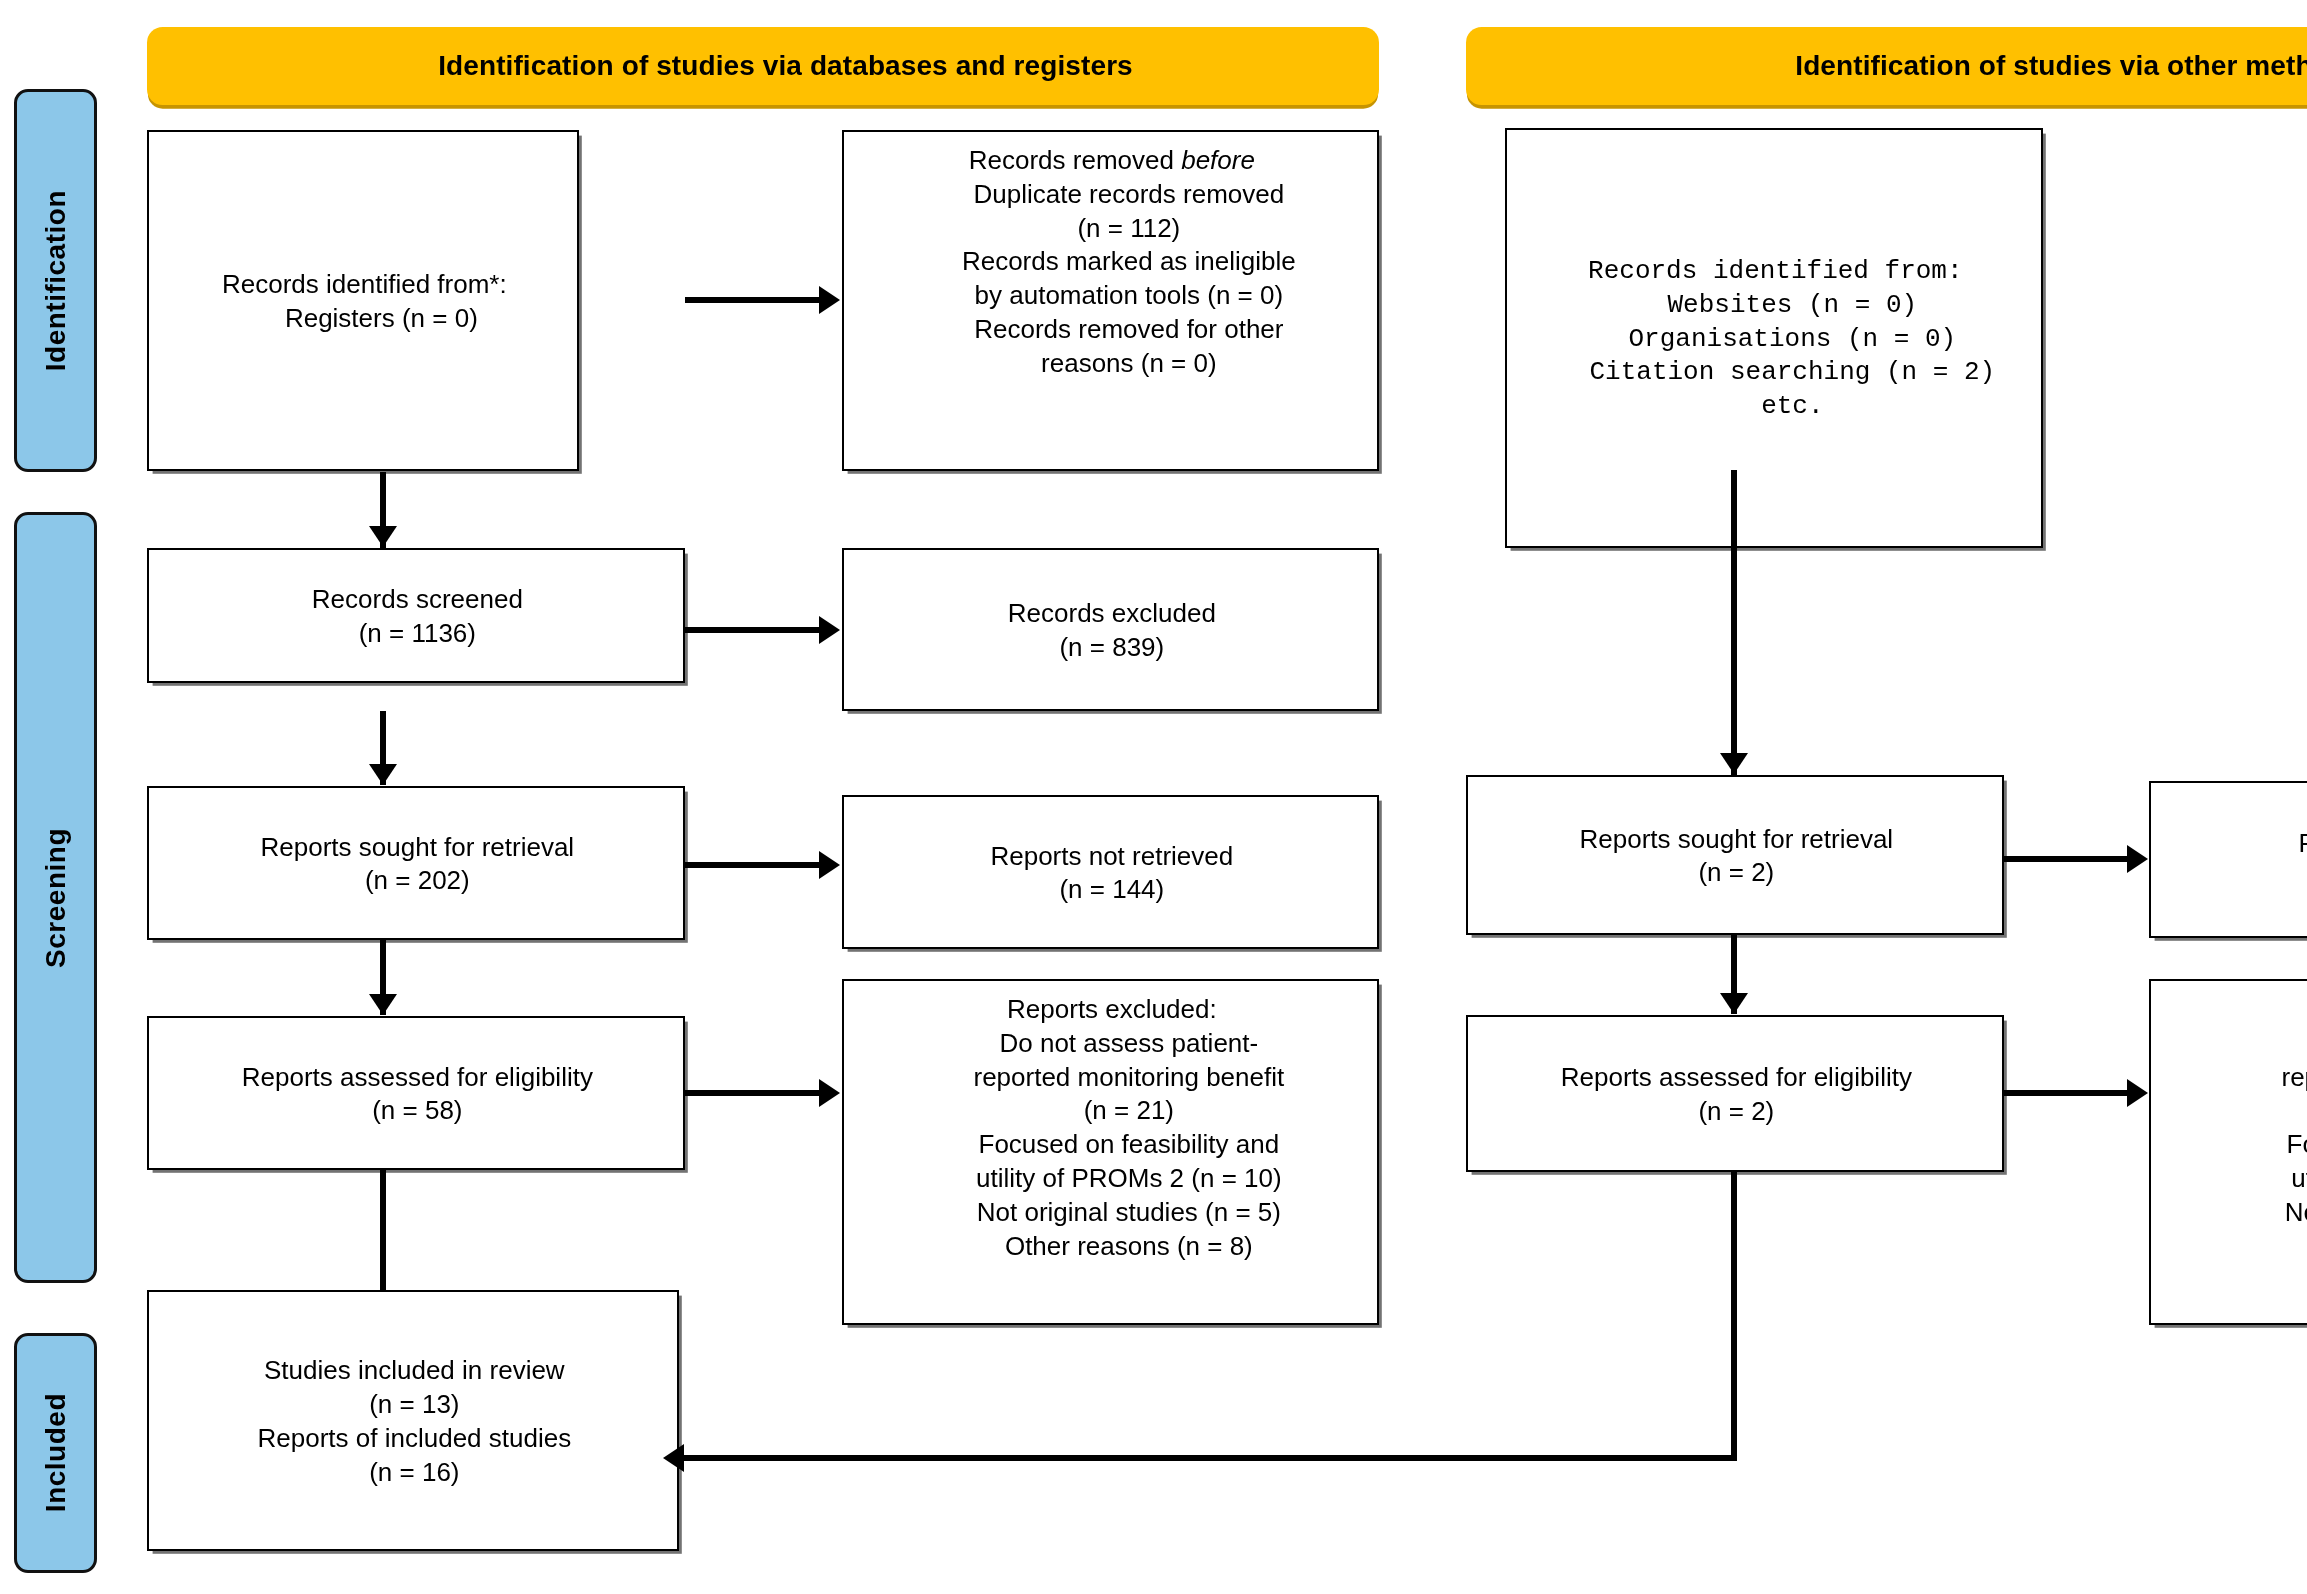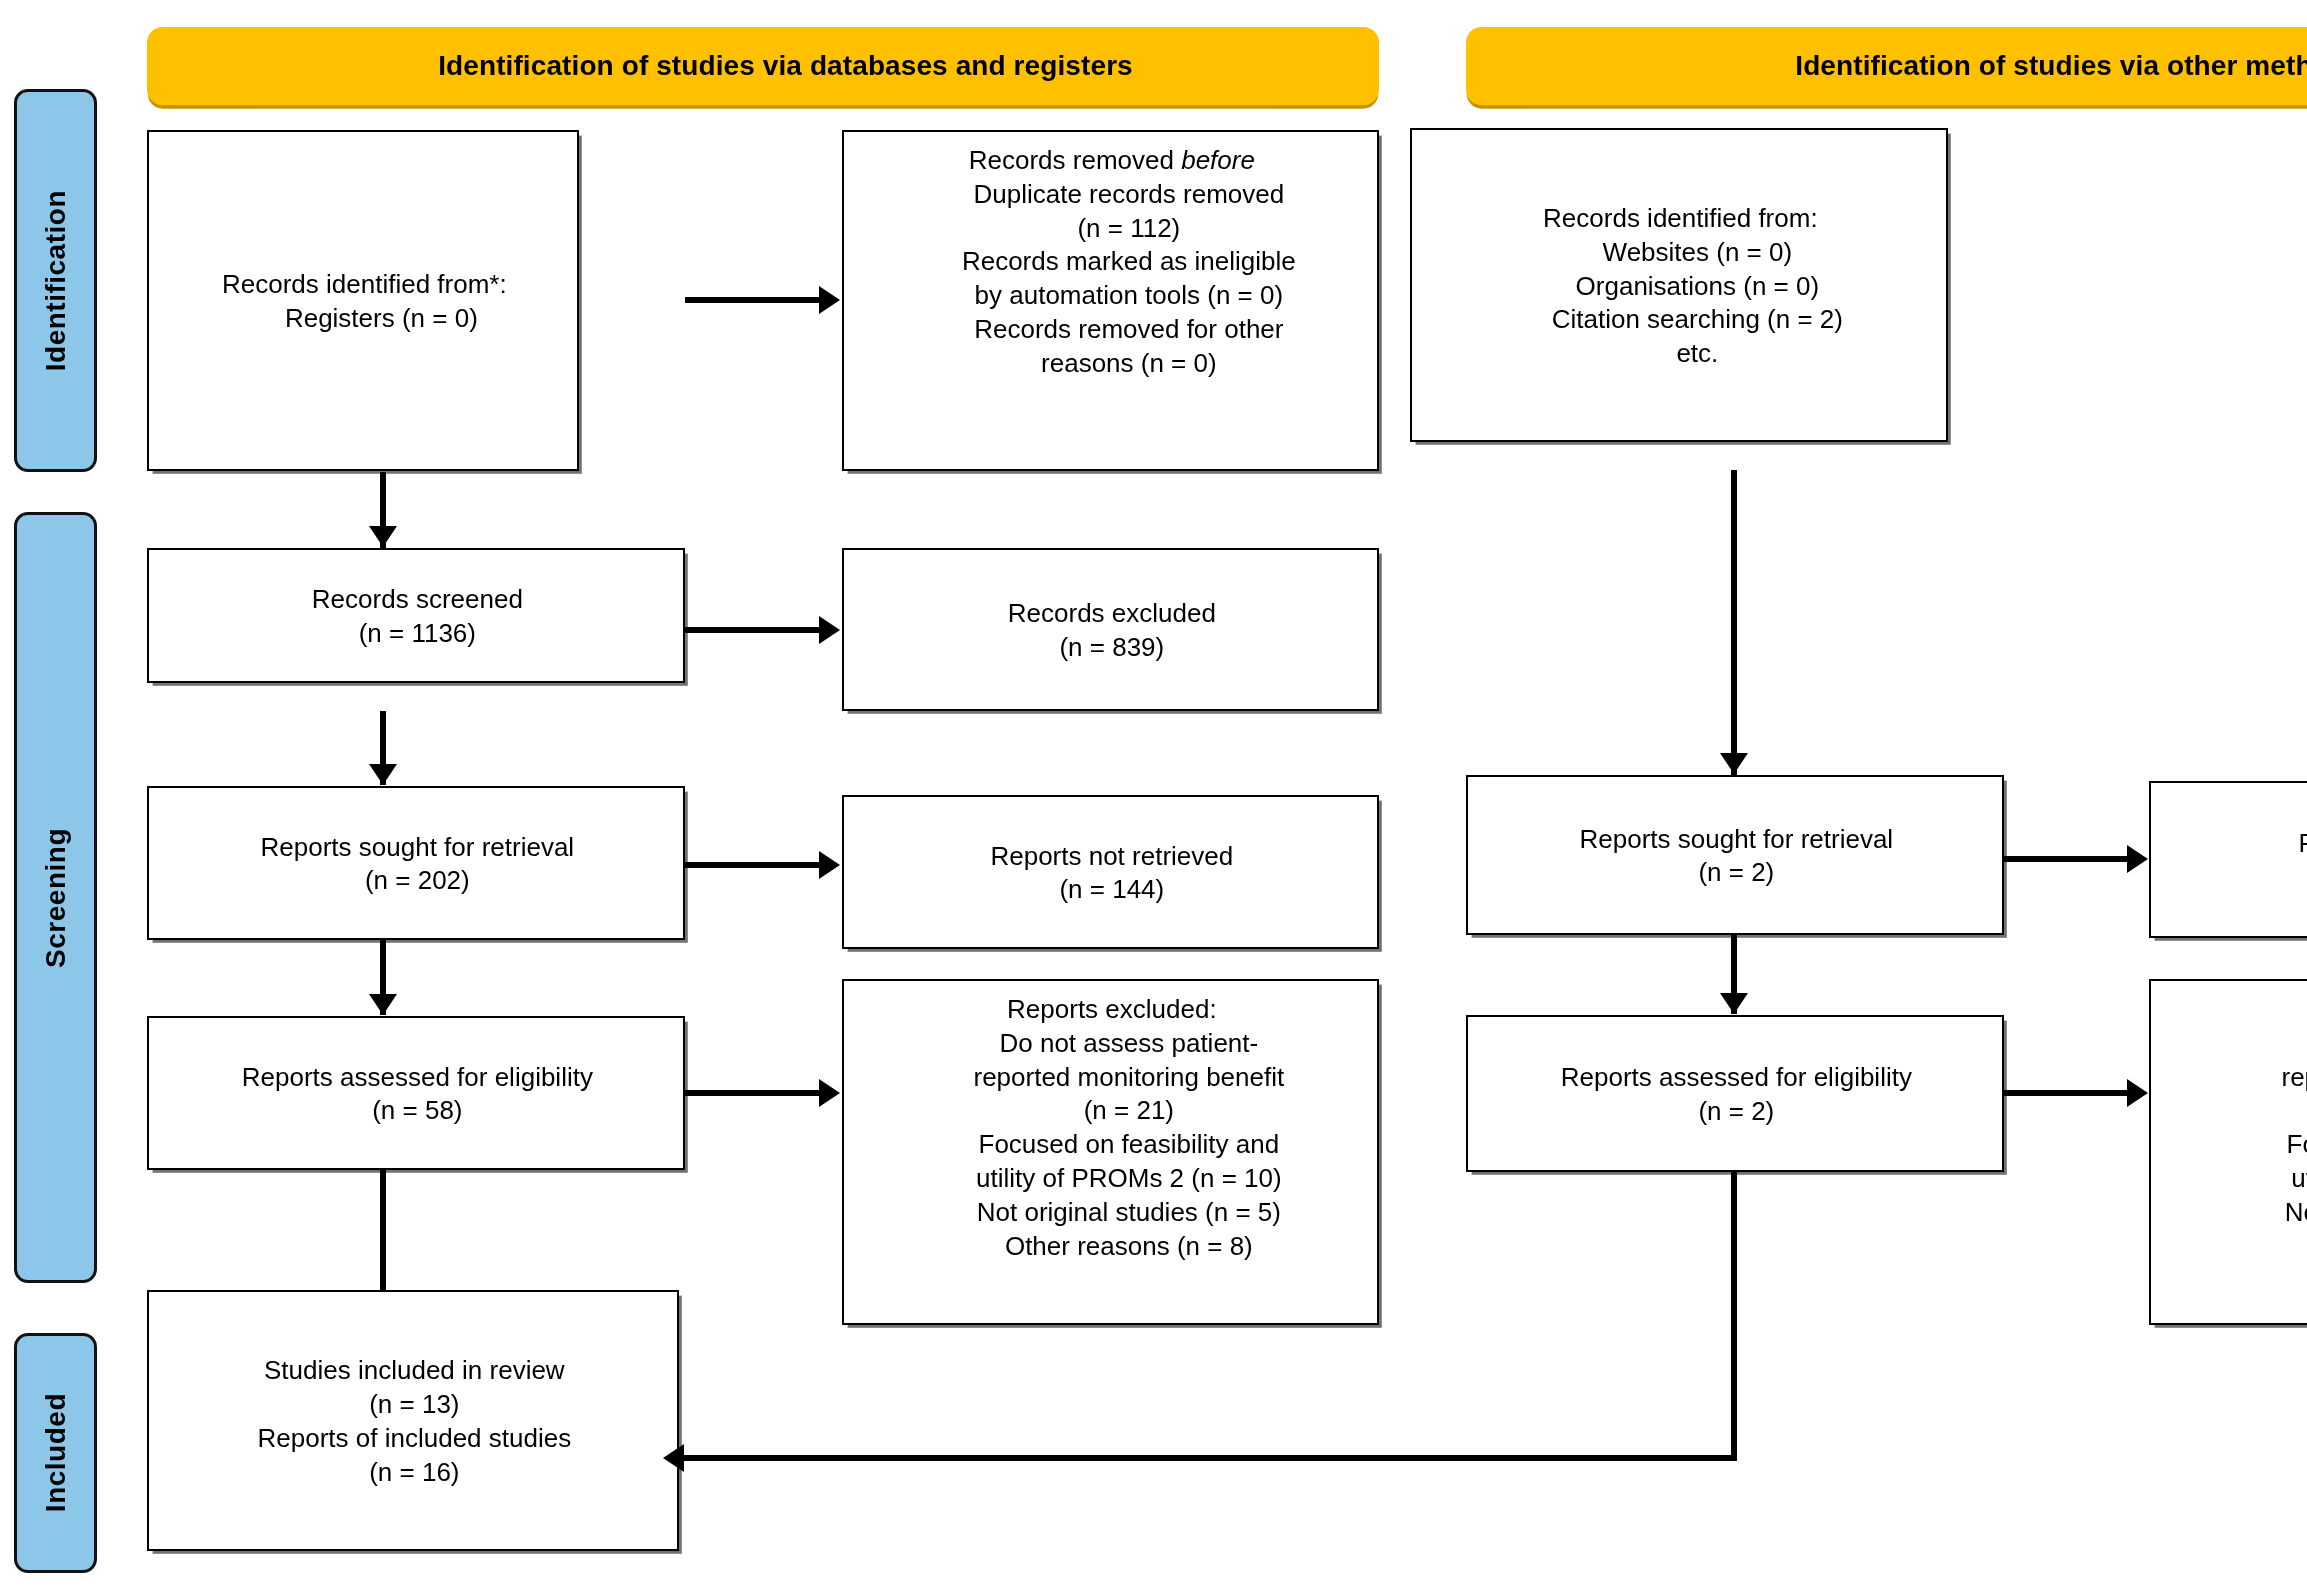--- a/index.html
+++ b/index.html
@@ -231,21 +231,21 @@
 
   <div class="pbox" style="left:147px; top:1290px; width:532px; height:261px;">
     <div class="pbox-lines">
       <div class="pline">Studies included in review</div>
       <div class="pline">(n = 13)</div>
       <div class="pline">Reports of included studies</div>
       <div class="pline">(n = 16)</div>
     </div>
   </div>
 
-  <div class="pbox" style="left:1410px; top:128px; width:538px; height:314px;">
+  <div class="pbox" style="left:1505px; top:128px; width:538px; height:420px;font-family:Liberation Mono, monospace;">
     <div class="pbox-lines">
       <div class="pline">Records identified from:</div>
       <div class="pline indent">Websites (n = 0)</div>
       <div class="pline indent">Organisations (n = 0)</div>
       <div class="pline indent">Citation searching (n = 2)</div>
       <div class="pline indent">etc.</div>
     </div>
   </div>
 
   <div class="vline" style="left:1731px; top:470px; width:5.5px; height:305px;"></div>

